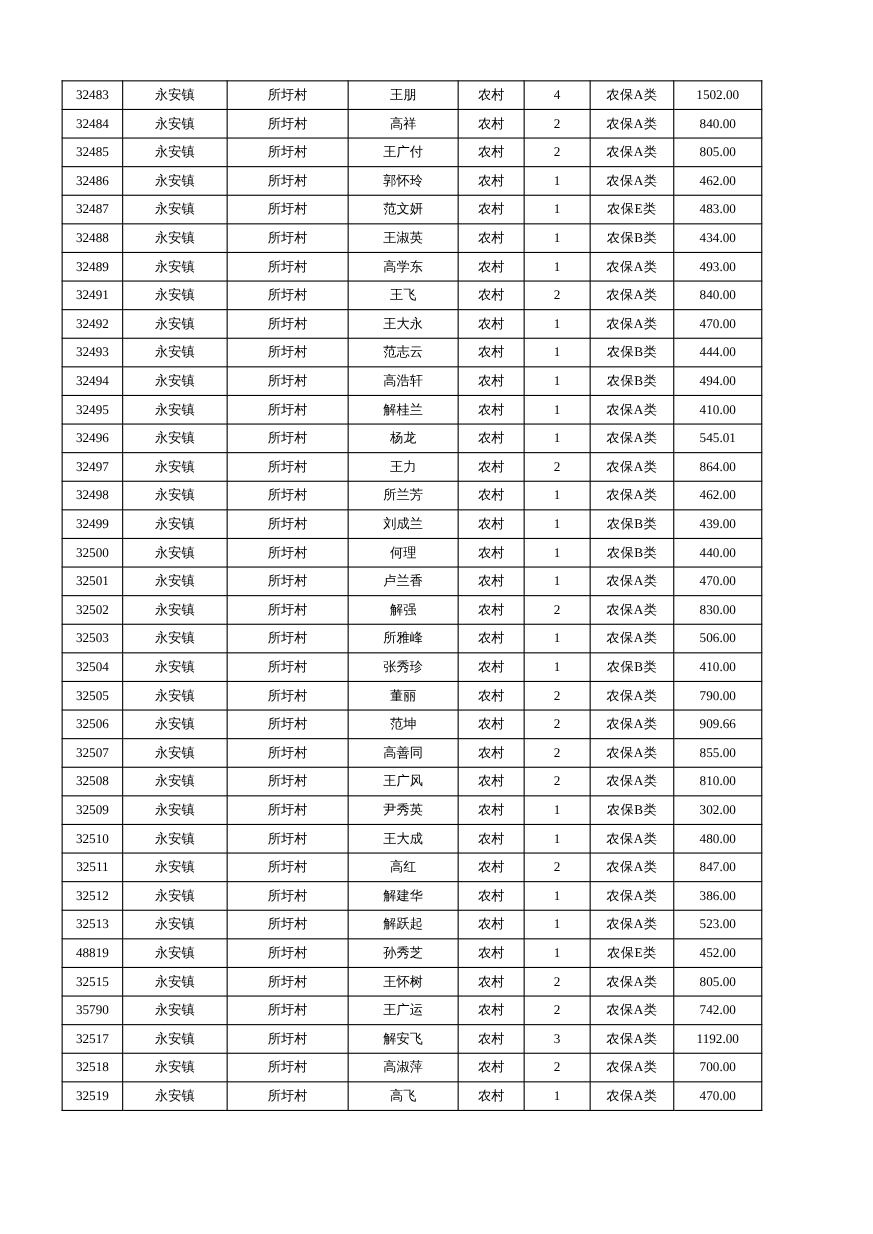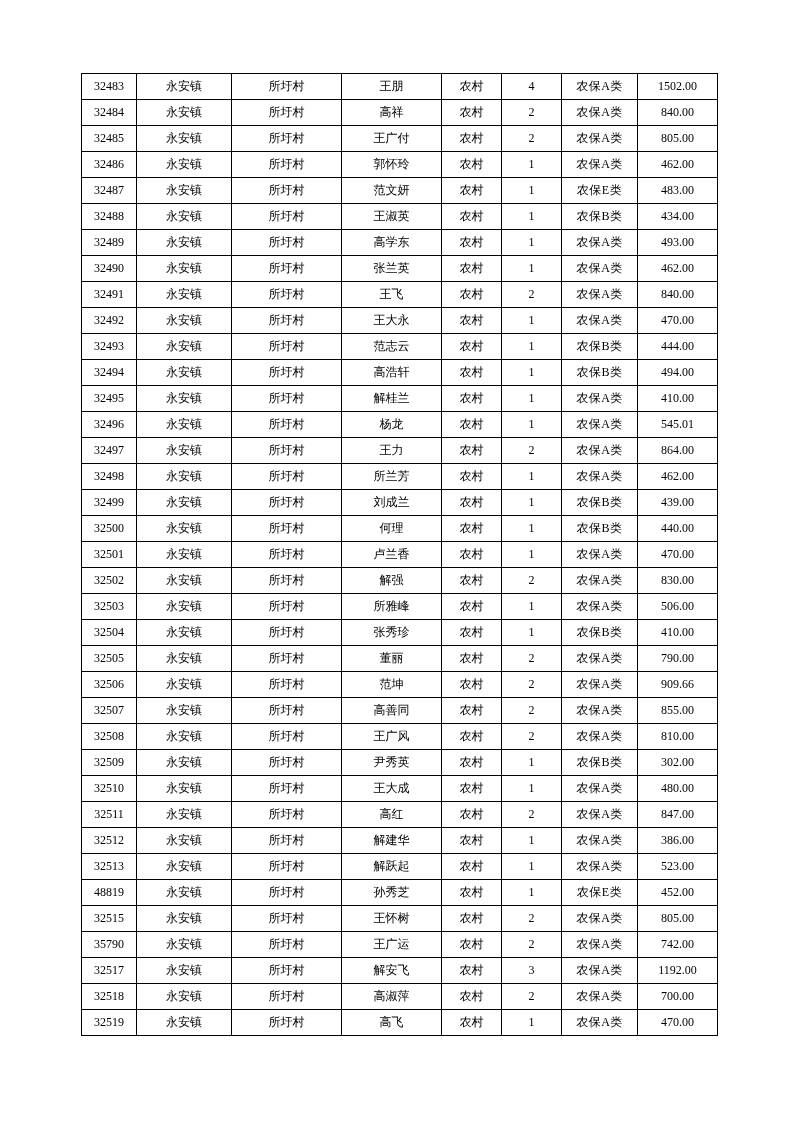--- a/index.html
+++ b/index.html
@@ -11,21 +11,21 @@
     position: relative;
     width: 794px;
     height: 1122px;
     background: #ffffff;
     overflow: hidden;
     font-family: "Liberation Serif", serif;
   }
   table.roster {
     position: absolute;
     top: 73px;
-    left: 81px;
+    left: 56px;
     border-collapse: collapse;
     table-layout: fixed;
     width: 636px;
     font-size: 12px;
     color: #000000;
   }
   table.roster td {
     border: 1px solid #000000;
     height: 26px;
     box-sizing: border-box;
@@ -114,30 +114,20 @@
           <td class="col-id">32489</td>
           <td class="col-town">永安镇</td>
           <td class="col-village">所圩村</td>
           <td class="col-name">高学东</td>
           <td class="col-type">农村</td>
           <td class="col-count">1</td>
           <td class="col-category">农保A类</td>
           <td class="col-amount">493.00</td>
         </tr>
         <tr>
-          <td class="col-id">32490</td>
-          <td class="col-town">永安镇</td>
-          <td class="col-village">所圩村</td>
-          <td class="col-name">张兰英</td>
-          <td class="col-type">农村</td>
-          <td class="col-count">1</td>
-          <td class="col-category">农保A类</td>
-          <td class="col-amount">462.00</td>
-        </tr>
-        <tr>
           <td class="col-id">32491</td>
           <td class="col-town">永安镇</td>
           <td class="col-village">所圩村</td>
           <td class="col-name">王飞</td>
           <td class="col-type">农村</td>
           <td class="col-count">2</td>
           <td class="col-category">农保A类</td>
           <td class="col-amount">840.00</td>
         </tr>
         <tr>

